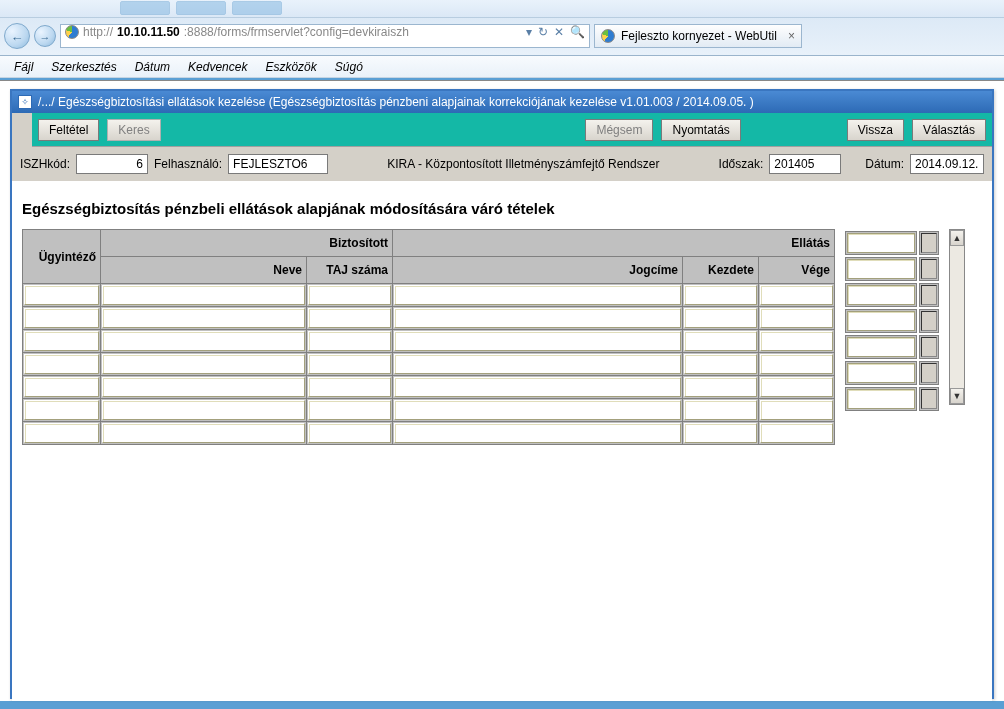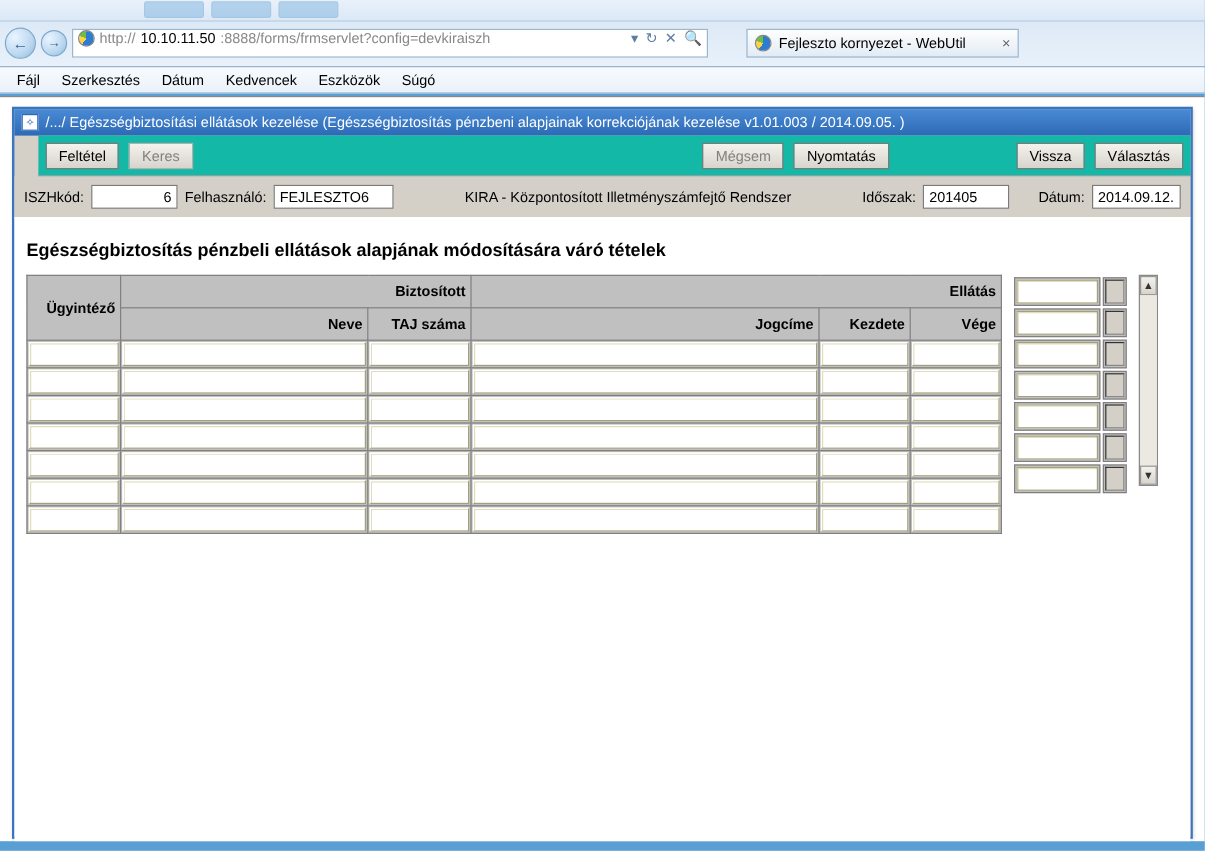--- a/index.html
+++ b/index.html
@@ -9,28 +9,28 @@
   .browser-chrome { background: linear-gradient(#cfe3f5,#dce9f6 30%,#e8f1fa); height:56px; border-bottom:1px solid #9ab4cc;}
   .titlebar { height:18px; background:linear-gradient(#e9f2fb,#dbe8f6); border-bottom:1px solid #b8cde0; position:relative; }
   .titlebar .thumbs { position:absolute; left:120px; top:1px; display:flex; gap:6px; }
   .titlebar .thumbs div { width:50px; height:14px; background:#7fb5e0; border:1px solid #6ea6d3; border-radius:2px; opacity:.5;}
   .addr-row { display:flex; align-items:center; height:36px; padding:0 4px; gap:4px; }
   .nav-btn { width:26px; height:26px; border-radius:50%; background:radial-gradient(circle at 30% 30%,#eaf4ff,#bcd8f0 60%,#8bb8dc); border:1px solid #7fa9cc; display:flex; align-items:center; justify-content:center; color:#3b6a93; font-size:13px; }
   .nav-btn.small { width:22px; height:22px; font-size:11px;}
   .url-bar { flex:0 0 auto; width:530px; height:24px; background:#fff; border:1px solid #9bb6cf; display:flex; padding:0 4px; gap:4px; font-size:12px; }
   .url-bar .eicon { width:14px; height:14px; background:conic-gradient(#2e7cd1 0 60%, #ffd24a 60% 80%, #6cbf3f 80% 100%); border-radius:50%; border:1px solid #888;}
   .url-seg { color:#888;}
-  .url-host { color:#000; font-weight:normal;}
+  .url-host { color:#000; font-weight:bold;}
   .url-spacer { flex:1; }
   .url-icons { display:flex; gap:6px; color:#5a7fa6; font-size:12px;}
-  .tab { height:24px; background:linear-gradient(#fefefe,#e2ebf4); border:1px solid #9bb6cf; display:flex; align-items:center; padding:0 6px; gap:6px; font-size:12px; width:227px;margin-left:28px;}
+  .tab { height:24px; background:linear-gradient(#fefefe,#e2ebf4); border:1px solid #9bb6cf; display:flex; align-items:center; padding:0 6px; gap:6px; font-size:12px; width:208px;}
   .tab .eicon2 { width:14px; height:14px; background:conic-gradient(#2e7cd1 0 60%, #ffd24a 60% 80%, #6cbf3f 80% 100%); border-radius:50%; border:1px solid #888;}
   .tab .tclose { margin-left:auto; color:#666;}
   
-  .menu-bar { height:22px; background:linear-gradient(#f8fbfe,#e9f1f9); border-bottom:1px solid #c6d5e3; display:flex; align-items:center; padding:4px 6px; gap:2px; font-size:12px;}
+  .menu-bar { height:22px; background:linear-gradient(#f8fbfe,#e9f1f9); border-bottom:1px solid #c6d5e3; display:flex; align-items:center; padding:4px 6px; gap:2px; font-size:12px;font-style:italic;}
   .menu-bar span { padding:2px 8px;}
   
   .app-area { position:absolute; left:0; right:0; top:80px; bottom:8px; background:#fff; border-top:1px solid #888; padding:8px 10px 0 10px;}
   
   .inner-window { border:2px solid #3a76c0; background:#d4d0c8; position:relative; height:610px; box-shadow:1px 1px 3px rgba(0,0,0,.2);}
   .inner-title { background:linear-gradient(#4a8ad4,#2d6ab5); color:#fff; height:22px; display:flex; align-items:center; padding:0 6px; font-size:12px; gap:6px;}
   .inner-title .ticon { width:14px; height:14px; background:#fff; border:1px solid #2d6ab5; display:inline-flex; align-items:center; justify-content:center; font-size:9px; color:#2d6ab5;}
   
   .toolbar { height:34px; display:flex; align-items:center; padding:4px 6px; gap:8px; background:#14b8a6; border-bottom:1px solid #a0a0a0;margin-left:20px;}
   .btn { background:linear-gradient(#f4f2ed,#d8d4cd); border:1px solid #7a7a7a; padding:2px 10px; font-size:12px; font-family:inherit; height:22px;}

